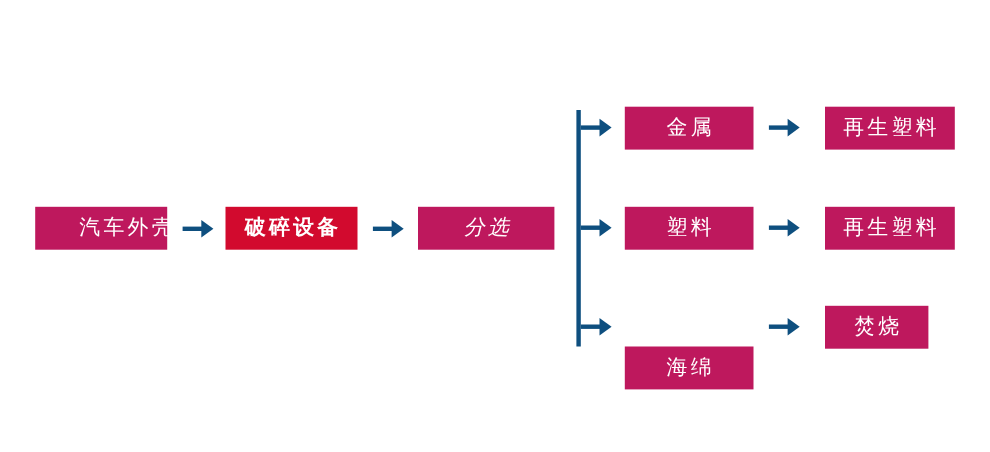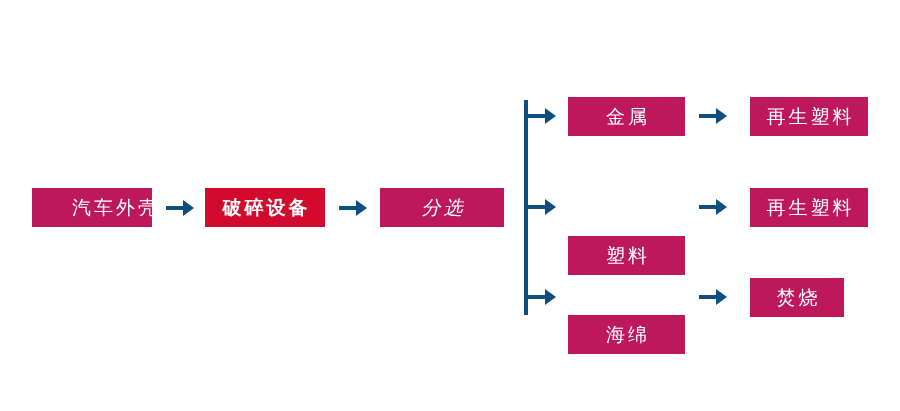--- a/index.html
+++ b/index.html
@@ -100,21 +100,21 @@
     <span class="head" style="left:17px;"></span>
   </div>
 
   <div class="node node-blue" style="left:750px; top:97px; width:118px; height:39px;">再生塑料</div>
 
   <div class="arrow" style="left:528px; top:198px; width:28px;">
     <span class="shaft" style="width:19px;"></span>
     <span class="head" style="left:17px;"></span>
   </div>
 
-  <div class="node node-blue" style="left:568px; top:188px; width:117px; height:39px;margin-top:48px;">塑料</div>
+  <div class="node node-blue" style="left:568px; top:188px; width:117px; height:39px;">塑料</div>
 
   <div class="arrow" style="left:699px; top:198px; width:28px;">
     <span class="shaft" style="width:19px;"></span>
     <span class="head" style="left:17px;"></span>
   </div>
 
   <div class="node node-blue" style="left:750px; top:188px; width:118px; height:39px;">再生塑料</div>
 
   <div class="arrow" style="left:528px; top:288px; width:28px;">
     <span class="shaft" style="width:19px;"></span>

